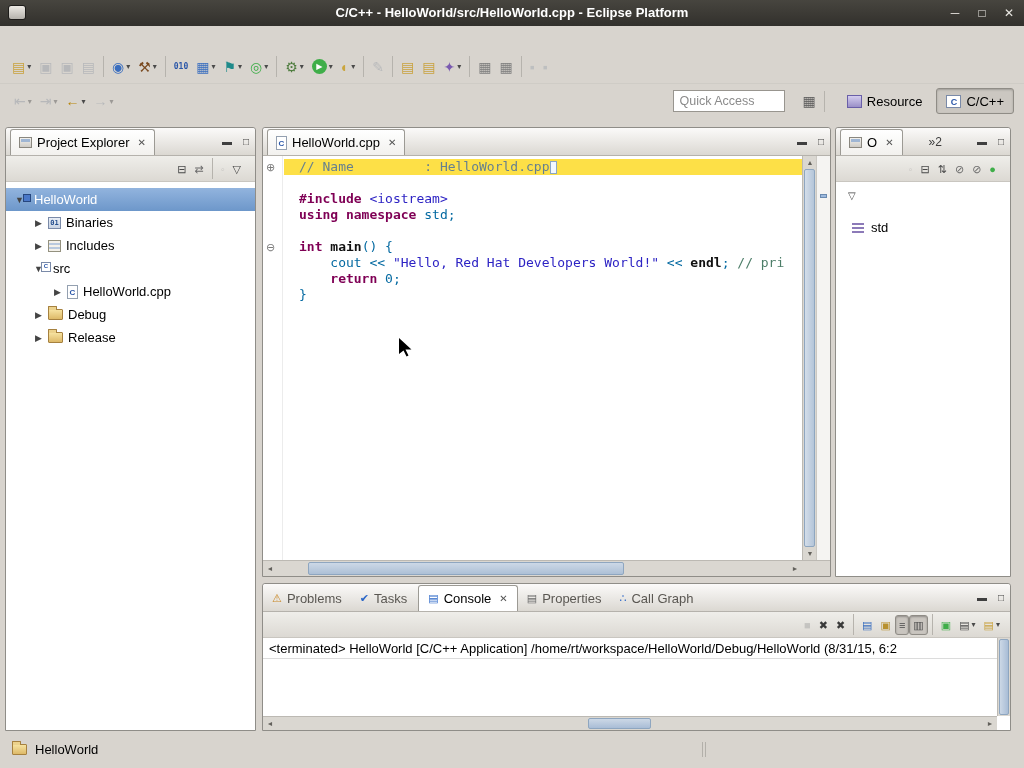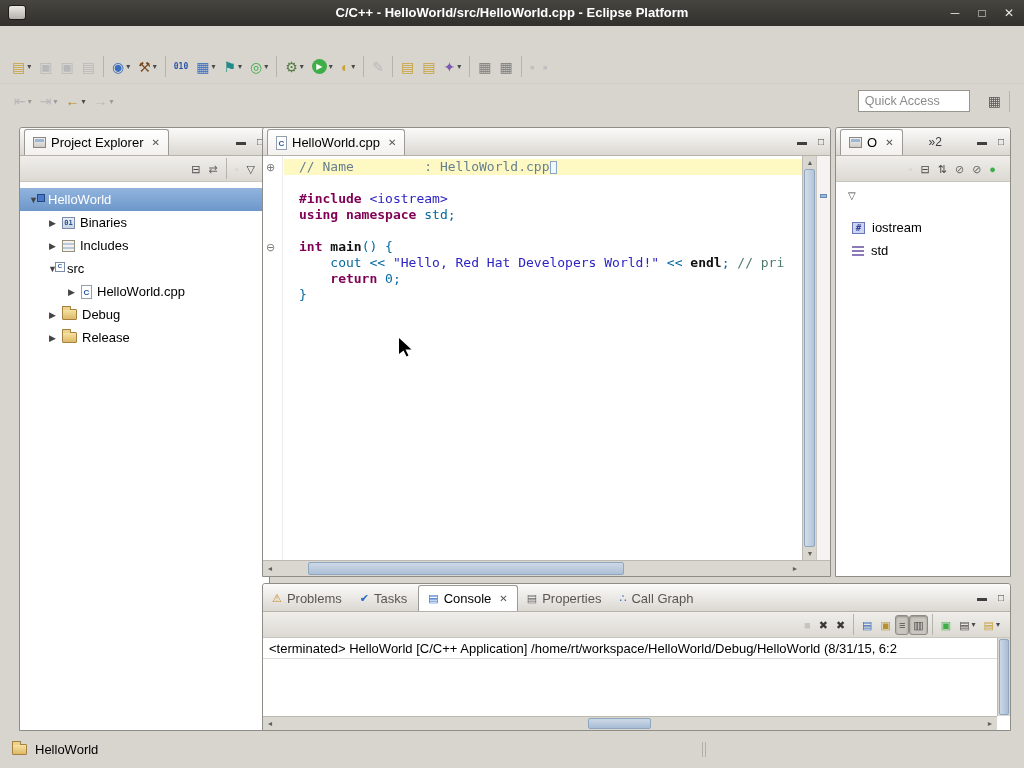--- a/index.html
+++ b/index.html
@@ -37,21 +37,21 @@
 
 
 .view{position:absolute;background:#fff;border:1px solid #8f8d88;border-radius:3px 3px 0 0}
 .vheader{height:28px;background:linear-gradient(#fbfaf9,#dbd8d2);border-bottom:1px solid #b5b2ac;border-radius:3px 3px 0 0;position:relative;display:flex;align-items:flex-end}
 .vtab{display:inline-flex;align-items:center;gap:5px;height:26px;margin-left:4px;padding:0 8px;background:linear-gradient(#ffffff,#f2f1ee);border:1px solid #9c9a94;border-bottom:none;border-radius:3px 3px 0 0;white-space:nowrap}
 .vtab .close{font-size:10px;color:#555;margin-left:3px}
 .minmax{position:absolute;right:6px;top:8px;display:flex;gap:11px;font-size:10px;color:#3f3f3f}
 .vtoolbar{height:26px;background:linear-gradient(#efeeea,#dcd9d3);border-bottom:1px solid #c9c6c0;display:flex;align-items:center;justify-content:flex-end;padding-right:10px}
 
 
-#pe-panel{left:19px;top:127px;width:251px;height:604px}
+#pe-panel{left:5px;top:127px;width:251px;height:604px}
 #pe-tree{padding-top:6px;overflow:hidden}
 .trow{height:23px;display:flex;align-items:center;white-space:nowrap}
 .trow .arrow{width:15px;text-align:center;font-size:9px;color:#444;flex:none}
 .trow .ticon{margin:0 5px 0 2px;flex:none}
 .trow.sel{background:linear-gradient(#92b4de,#6d97ca);color:#fff}
 
 
 .ic{display:inline-block;position:relative}
 .ic-view{width:13px;height:11px;background:linear-gradient(#f2f1ee,#cfccc6);border:1px solid #8a877f}
 .ic-view::before{content:"";position:absolute;left:1px;right:1px;top:1px;height:3px;background:#9fb6d4}
@@ -72,21 +72,21 @@
 .ic-cpp{width:15px;height:13px;background:#fff;border:1px solid #7a8aa8}
 .ic-cpp::before{content:"C";position:absolute;inset:0;color:#2a56a8;font:bold 9px "Liberation Sans",sans-serif;text-align:center;line-height:12px}
 
 
 #editor-panel{left:262px;top:127px;width:569px;height:450px}
 #editor-body{position:absolute;top:28px;left:0;right:0;bottom:0;background:#fff}
 #fold-margin{position:absolute;left:0;top:0;bottom:16px;width:20px;background:#fff;border-right:1px solid #ececec}
 .fold{position:absolute;left:3px;font-size:11px;color:#7a7a7a;line-height:16px}
 #code{position:absolute;left:21px;top:0;right:28px;bottom:16px;overflow:hidden;font:13px/16px "DejaVu Sans Mono",monospace;padding-top:3px;white-space:pre}
 .cl{height:16px;padding-left:15px}
-.cl.hl{background:#fef9c3}
+.cl.hl{background:#fde047}
 .eolbox{display:inline-block;width:7px;height:13px;border:1px solid #8aa6c4;background:#f2f8ff;vertical-align:middle;margin-left:1px}
 .s-comment{color:#66808f}
 .s-comment2{color:#4c7d68}
 .s-keyword{color:#7f0055;font-weight:bold}
 .s-string{color:#2d23c4}
 .s-plain{color:#0369a1}
 .s-function{color:#111;font-weight:bold}
 
 
 .sb-arrow{font-size:7px;color:#63615c;width:14px;text-align:center;flex:none;line-height:13px}
@@ -248,20 +248,30 @@
         <span class="tbi dis">
           <span class="glyph" style="color: rgb(138, 147, 160);">→</span>
           <span class="dd">▾</span>
         </span>
       </div>
     <input id="quick-access" placeholder="Quick Access" style="">
     <span class="tbi" id="open-persp" style="margin-left:14px">
         <span class="glyph" style="color: rgb(90, 90, 90);">▦</span>
       </span>
     <span class="tsep"></span>
+    <div id="persp">
+        <div class="persp-btn">
+          <span class="ic ic-resource"></span>
+          <span>Resource</span>
+        </div>
+        <div class="persp-btn active">
+          <span class="ic ic-cpp"></span>
+          <span>C/C++</span>
+        </div>
+      </div>
   </div>
 
   <div class="view" id="pe-panel">
     <div class="vheader">
       <div class="vtab">
         <span class="ic ic-view"></span>
         <span>Project Explorer</span>
         <span class="close">✕</span>
       </div>
       <div class="minmax">
@@ -391,24 +401,20 @@
         </span>
         <span class="tbi sm">
           <span class="glyph" style="color: rgb(63, 174, 73);">●</span>
         </span>
       </div>
     <div id="outline-viewmenu">
       <span>▽</span>
     </div>
     <div id="outline-tree" style="padding-top:8px">
         <div class="orow">
-          <span class="ic ic-include ticon"></span>
-          <span>iostream</span>
-        </div>
-        <div class="orow">
           <span class="ic ic-namespace ticon"></span>
           <span>std</span>
         </div>
       </div>
   </div>
 
   <div class="view" id="console-panel">
     <div class="vheader" id="console-tabs">
         <div class="ctab">
           <span class="tico" style="color: rgb(201, 138, 42);">⚠</span>

